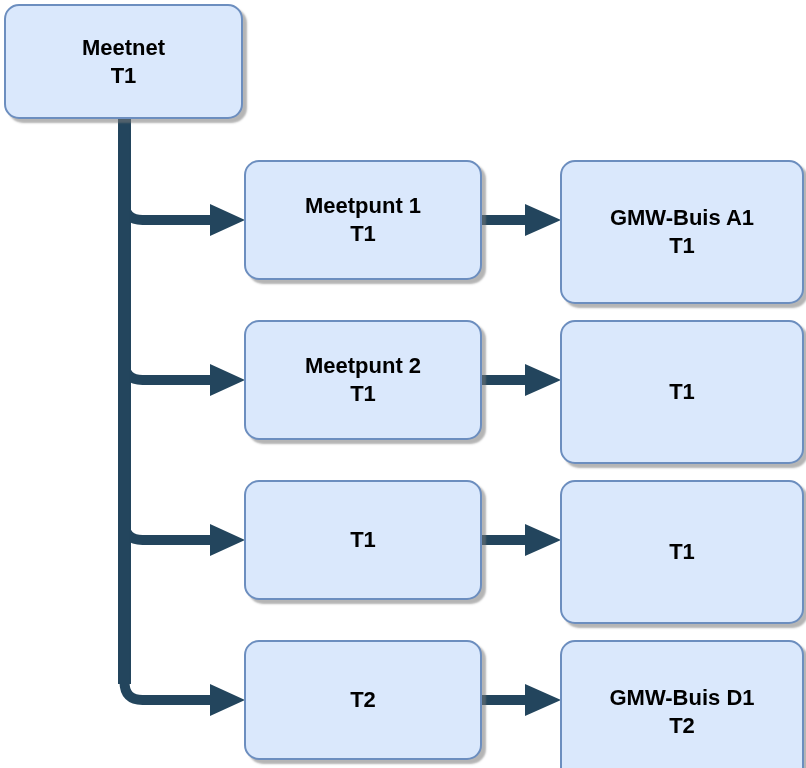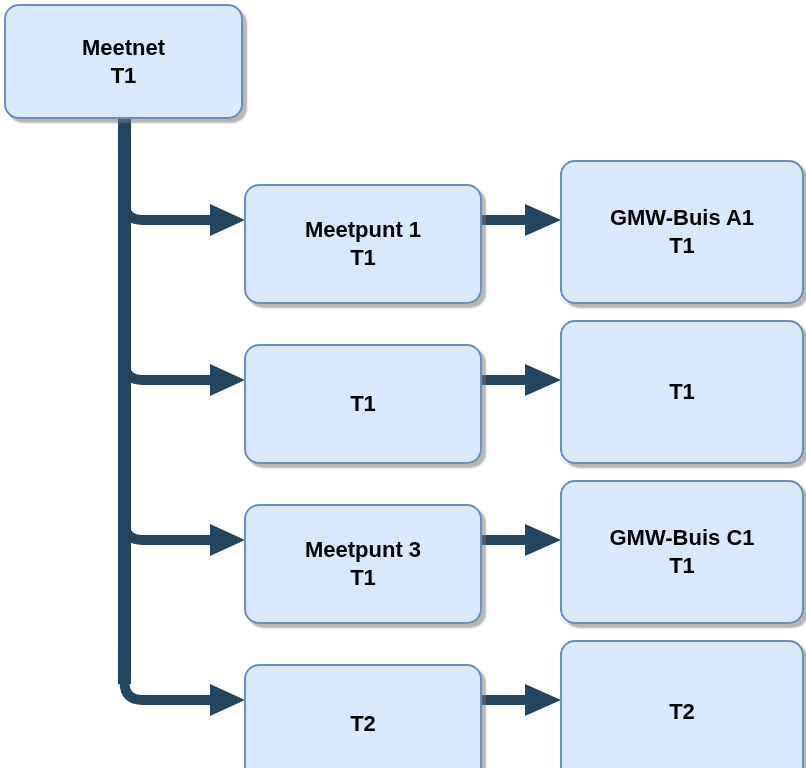--- a/index.html
+++ b/index.html
@@ -29,21 +29,21 @@
     align-items: center;
     justify-content: center;
     text-align: center;
     font-weight: bold;
     font-size: 22px;
     line-height: 28px;
     color: #000000;
     z-index: 1;
   }
   #n-meetnet { left: 4px; top: 4px; width: 239px; height: 115px; }
-  .col-mp  { left: 244px; width: 238px; height: 120px; margin-top: 24px; }
+  .col-mp  { left: 244px; width: 238px; height: 120px; }
   .col-gmw { left: 560px; width: 244px; height: 144px; }
   .row1 { top: 160px; }
   .row2 { top: 320px; }
   .row3 { top: 480px; }
   .row4 { top: 640px; }
 </style>
 </head>
 <body>
 
 <div id="canvas">
@@ -96,38 +96,38 @@
   <div class="node" id="n-meetnet">
     <div>Meetnet</div>
     <div>T1</div>
   </div>
 
   <div class="node col-mp row1">
     <div>Meetpunt 1</div>
     <div>T1</div>
   </div>
   <div class="node col-mp row2">
+    <div>Meetpunt 2</div>
     <div>T1</div>
   </div>
   <div class="node col-mp row3">
-    <div>Meetpunt 3</div>
     <div>T1</div>
   </div>
   <div class="node col-mp row4">
     <div>T2</div>
   </div>
 
   <div class="node col-gmw row1">
     <div>GMW-Buis A1</div>
     <div>T1</div>
   </div>
   <div class="node col-gmw row2">
     <div>T1</div>
   </div>
   <div class="node col-gmw row3">
-    <div>GMW-Buis C1</div>
     <div>T1</div>
   </div>
   <div class="node col-gmw row4">
+    <div>GMW-Buis D1</div>
     <div>T2</div>
   </div>
 
 </div>
 
 </body></html>

